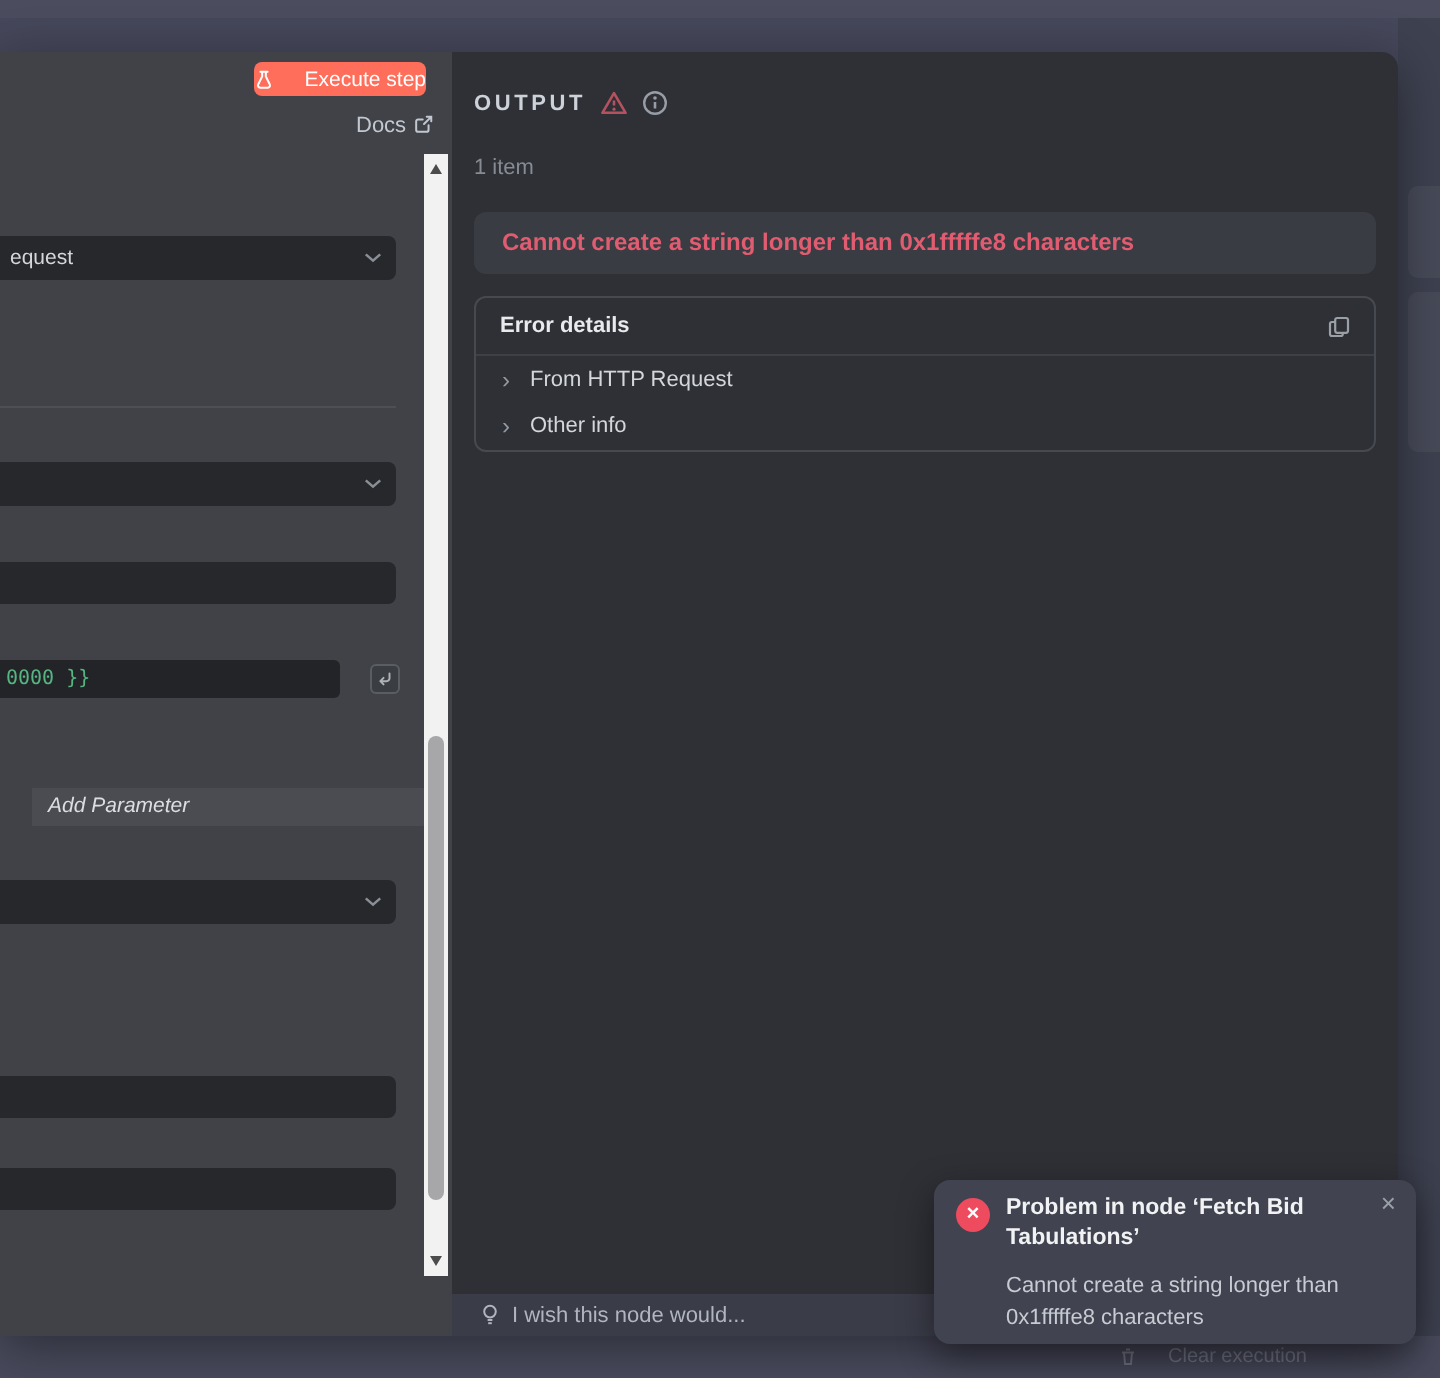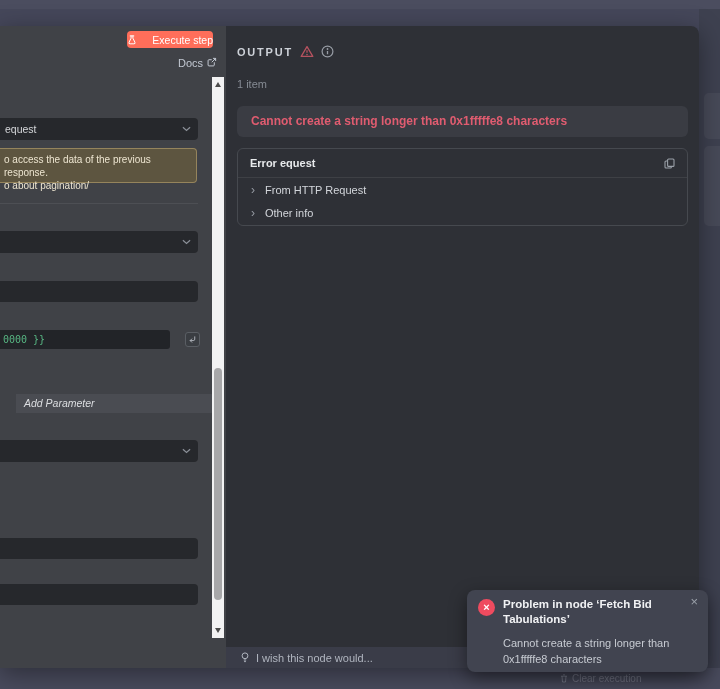--- a/index.html
+++ b/index.html
@@ -12,21 +12,21 @@
   .top-strip { position:absolute; left:0; top:0; width:720px; height:9px; background:rgba(255,255,255,.035); }
   .bottom-strip { position:absolute; left:0; top:668px; width:720px; height:21px; background:rgba(255,255,255,.025); }
 
   
   .canvas-right { position:absolute; left:699px; top:9px; width:21px; height:659px; background:#3e4150; }
   .canvas-right .ghost { position:absolute; left:5px; width:20px; background:rgba(255,255,255,.05); border-radius:5px; }
   .ghost.g1 { top:84px; height:46px; }
   .ghost.g2 { top:137px; height:80px; }
 
   
-  .clear-exec { position:absolute; left:560px; top:673px; display:flex; align-items:center; gap:4px;
+  .clear-exec { position:absolute; left:560px; top:673px; display:flex; align-items:center; gap:16px;
     color:rgba(195,200,212,.3); font-size:10px; z-index:5; }
 
   
   .modal { position:absolute; left:0; top:26px; width:699px; height:642px;
     border-radius:0 8px 8px 0; overflow:hidden; display:flex;
     box-shadow:0 6px 26px rgba(0,0,0,.4); }
   .pane-left  { position:relative; width:226px; height:100%; background:#404247; }
   .pane-right { position:relative; flex:1; background:#2e3036; }
 
   
@@ -155,24 +155,20 @@
 
       <div class="dd dd1">
         <span>equest</span>
         <span class="chev">
           <svg width="9" height="6" viewBox="0 0 10 6">
               <polyline points="1,1 5,4.5 9,1" stroke="#8a8f97" stroke-width="1.4" fill="none"></polyline>
             </svg>
         </span>
       </div>
 
-      <div class="notice">
-        <div>o access the data of the previous response.</div>
-        <div>o about pagination/</div>
-      </div>
 
       <div class="hr"></div>
 
       <div class="dd dd2">
         <span class="chev">
           <svg width="9" height="6" viewBox="0 0 10 6">
               <polyline points="1,1 5,4.5 9,1" stroke="#8a8f97" stroke-width="1.4" fill="none"></polyline>
             </svg>
         </span>
       </div>
@@ -231,21 +227,21 @@
             </svg>
         </span>
       </div>
 
       <div class="out-count">1 item</div>
 
       <div class="err-banner">Cannot create a string longer than 0x1fffffe8 characters</div>
 
       <div class="details">
         <div class="details-head">
-          <span class="details-title">Error equest</span>
+          <span class="details-title">Error details</span>
           <span class="copy-btn">
             <svg width="11" height="11" viewBox="0 0 11 11">
                 <rect x="3.6" y="1" width="6.4" height="7.4" rx="1" stroke="#9aa0a8" stroke-width="1.1" fill="none"></rect>
                 <path d="M3.6 3H2a1 1 0 0 0-1 1v5a1 1 0 0 0 1 1h4.4a1 1 0 0 0 1-1v-.6" stroke="#9aa0a8" stroke-width="1.1" fill="none"></path>
               </svg>
           </span>
         </div>
         <div class="details-row">
           <span class="rchev">›</span>
           <span class="rlabel">From HTTP Request</span>

